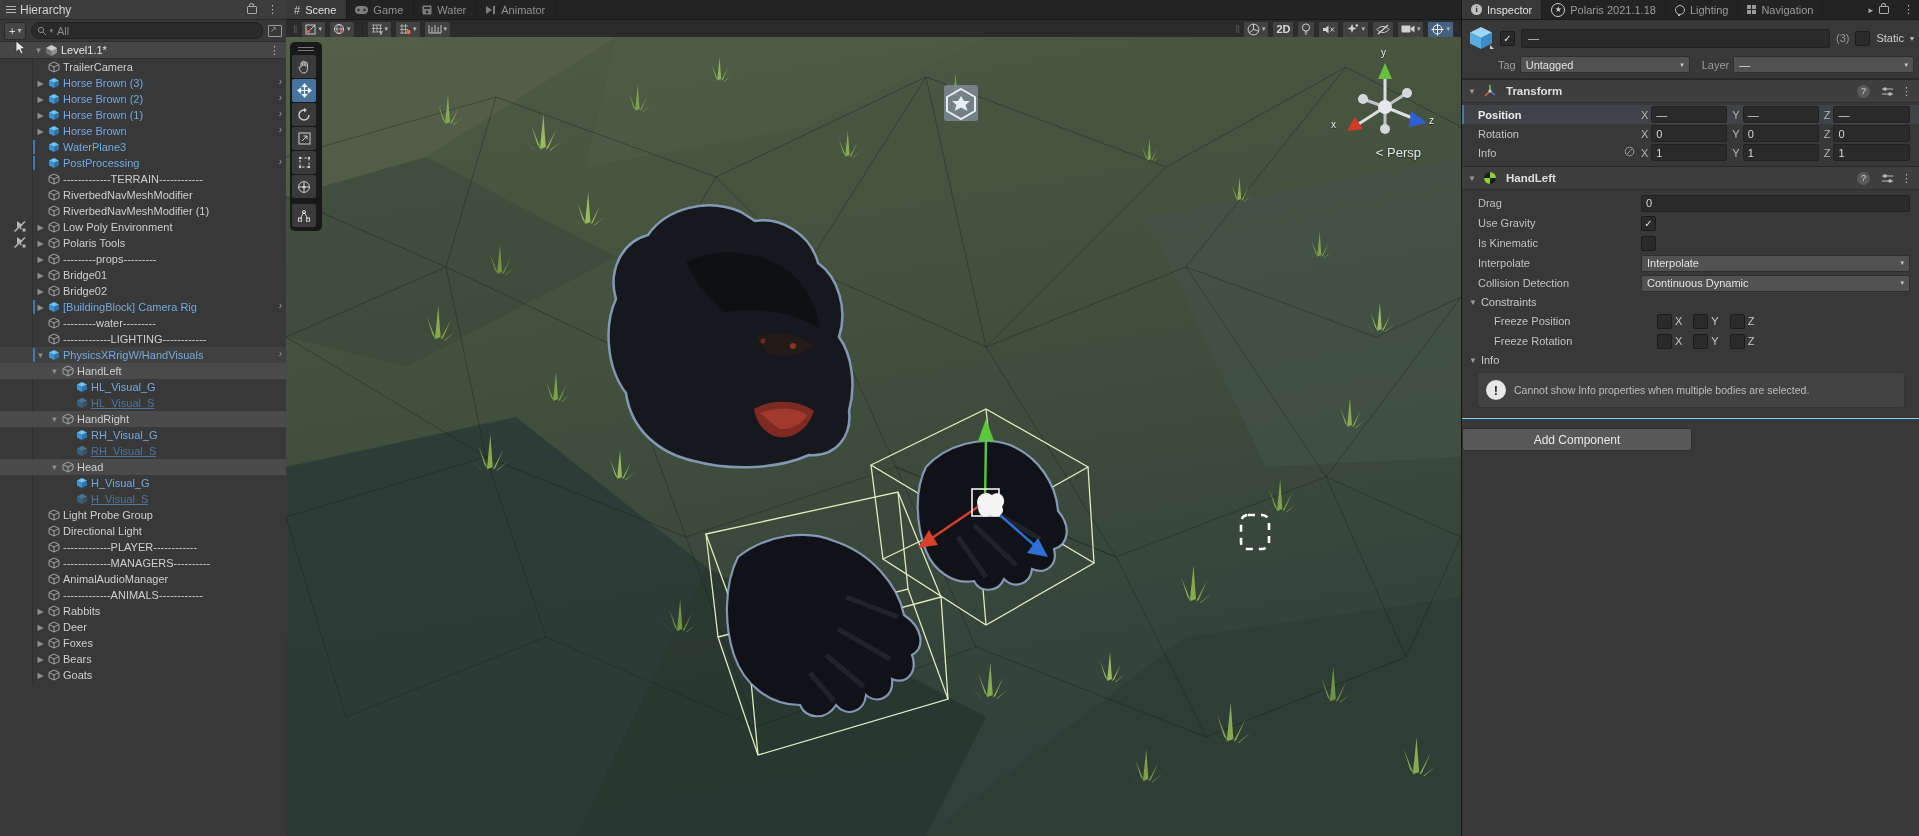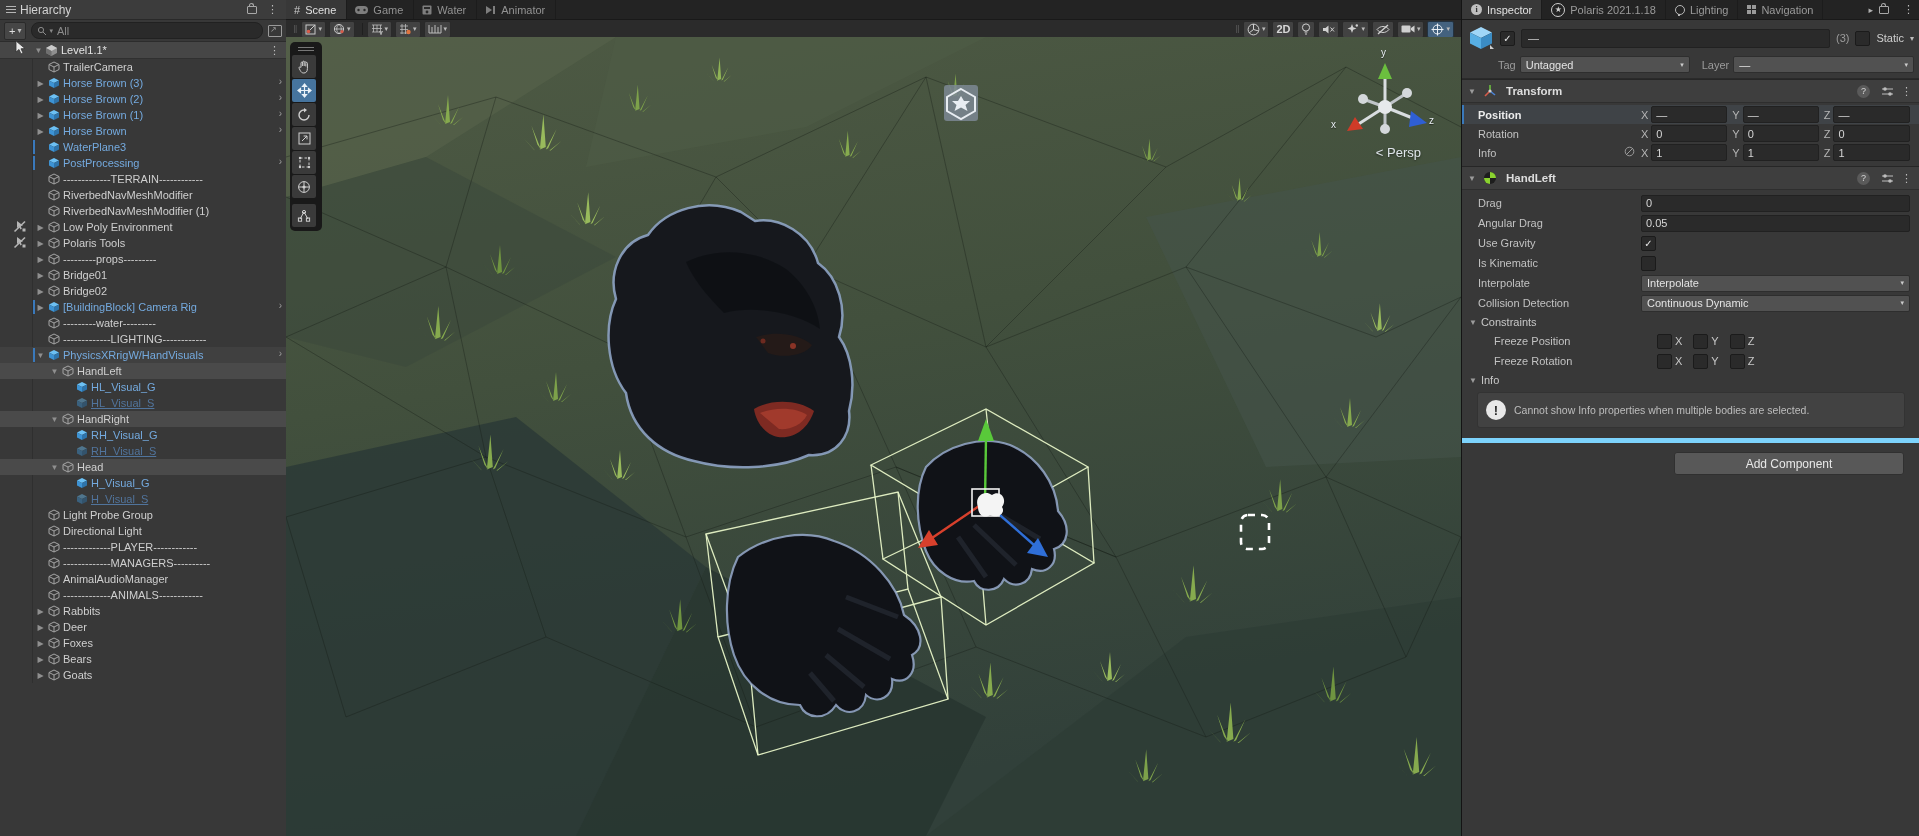--- a/index.html
+++ b/index.html
@@ -95,21 +95,21 @@
   .rrow .plabel{width:163px;padding-left:16px;color:#c2c2c2;flex:none;}
   .rrow .plabel.sub{padding-left:32px;}
   .rrow .val{flex:1;display:flex;align-items:center;padding-right:10px;gap:4px;}
   .foldrow{height:18px;display:flex;align-items:center;padding-left:7px;color:#c8c8c8;gap:4px;}
   .foldrow .fold{color:#9b9b9b;font-size:8px;}
   .axischk{display:flex;align-items:center;gap:3px;margin-right:7px;}
   .warnbox{margin:3px 15px 6px 15px;background:#424242;border:1px solid #333;border-radius:3px;display:flex;align-items:center;gap:8px;padding:7px 8px;}
   .warnico{width:20px;height:20px;border-radius:50%;background:#e8e8e8;color:#2b2b2b;font-weight:bold;display:flex;align-items:center;justify-content:center;font-size:13px;flex:none;}
   .warntxt{color:#bdbdbd;font-size:10.5px;}
   .noteline{border-top:1px solid #2a2a2a;padding:6px 8px;color:#c8c8c8;line-height:1.35;}
-  .addcomp-wrap{border-top:5px solid #7dd3fc;display:flex;justify-content:flex-end;padding:9px 16px;}
+  .addcomp-wrap{border-top:1px solid #7dd3fc;display:flex;justify-content:flex-start;padding:9px 0;}
   .addcomp{width:228px;height:21px;background:#585858;border:1px solid #303030;border-radius:3px;color:#e8e8e8;
            display:flex;align-items:center;justify-content:center;font-size:12px;}
   .bulb{width:8px;height:8px;border:1px solid currentColor;border-radius:50%;position:relative;}
   .bulb:after{content:'';position:absolute;left:2px;top:8px;width:2px;height:2px;background:currentColor;}
   .navgrid{display:grid;grid-template-columns:4px 4px;grid-gap:1px;}
   .navgrid i{width:4px;height:4px;background:#9a9a9a;display:block;}
   .circ-i{width:11px;height:11px;border-radius:50%;background:#bfbfbf;color:#2b2b2b;font-size:8px;font-weight:bold;display:flex;align-items:center;justify-content:center;font-family:"Liberation Serif",serif;}
   .starcirc{width:12px;height:12px;border-radius:50%;border:1px solid #cfcfcf;color:#cfcfcf;font-size:8px;display:flex;align-items:center;justify-content:center;}
 </style>
 </head>
@@ -1097,28 +1097,20 @@
   <div style="padding:3px 0 4px;">
     <div class="rrow">
       <span class="plabel">Drag</span>
       <span class="val">
           <span class="numfield">
             <span>0</span>
           </span>
         </span>
     </div>
     <div class="rrow">
-      <span class="plabel">Angular Drag</span>
-      <span class="val">
-          <span class="numfield">
-            <span>0.05</span>
-          </span>
-        </span>
-    </div>
-    <div class="rrow">
       <span class="plabel">Use Gravity</span>
       <span class="val">
           <span class="cbox">✓</span>
         </span>
     </div>
     <div class="rrow">
       <span class="plabel">Is Kinematic</span>
       <span class="val">
           <span class="cbox"></span>
         </span>

